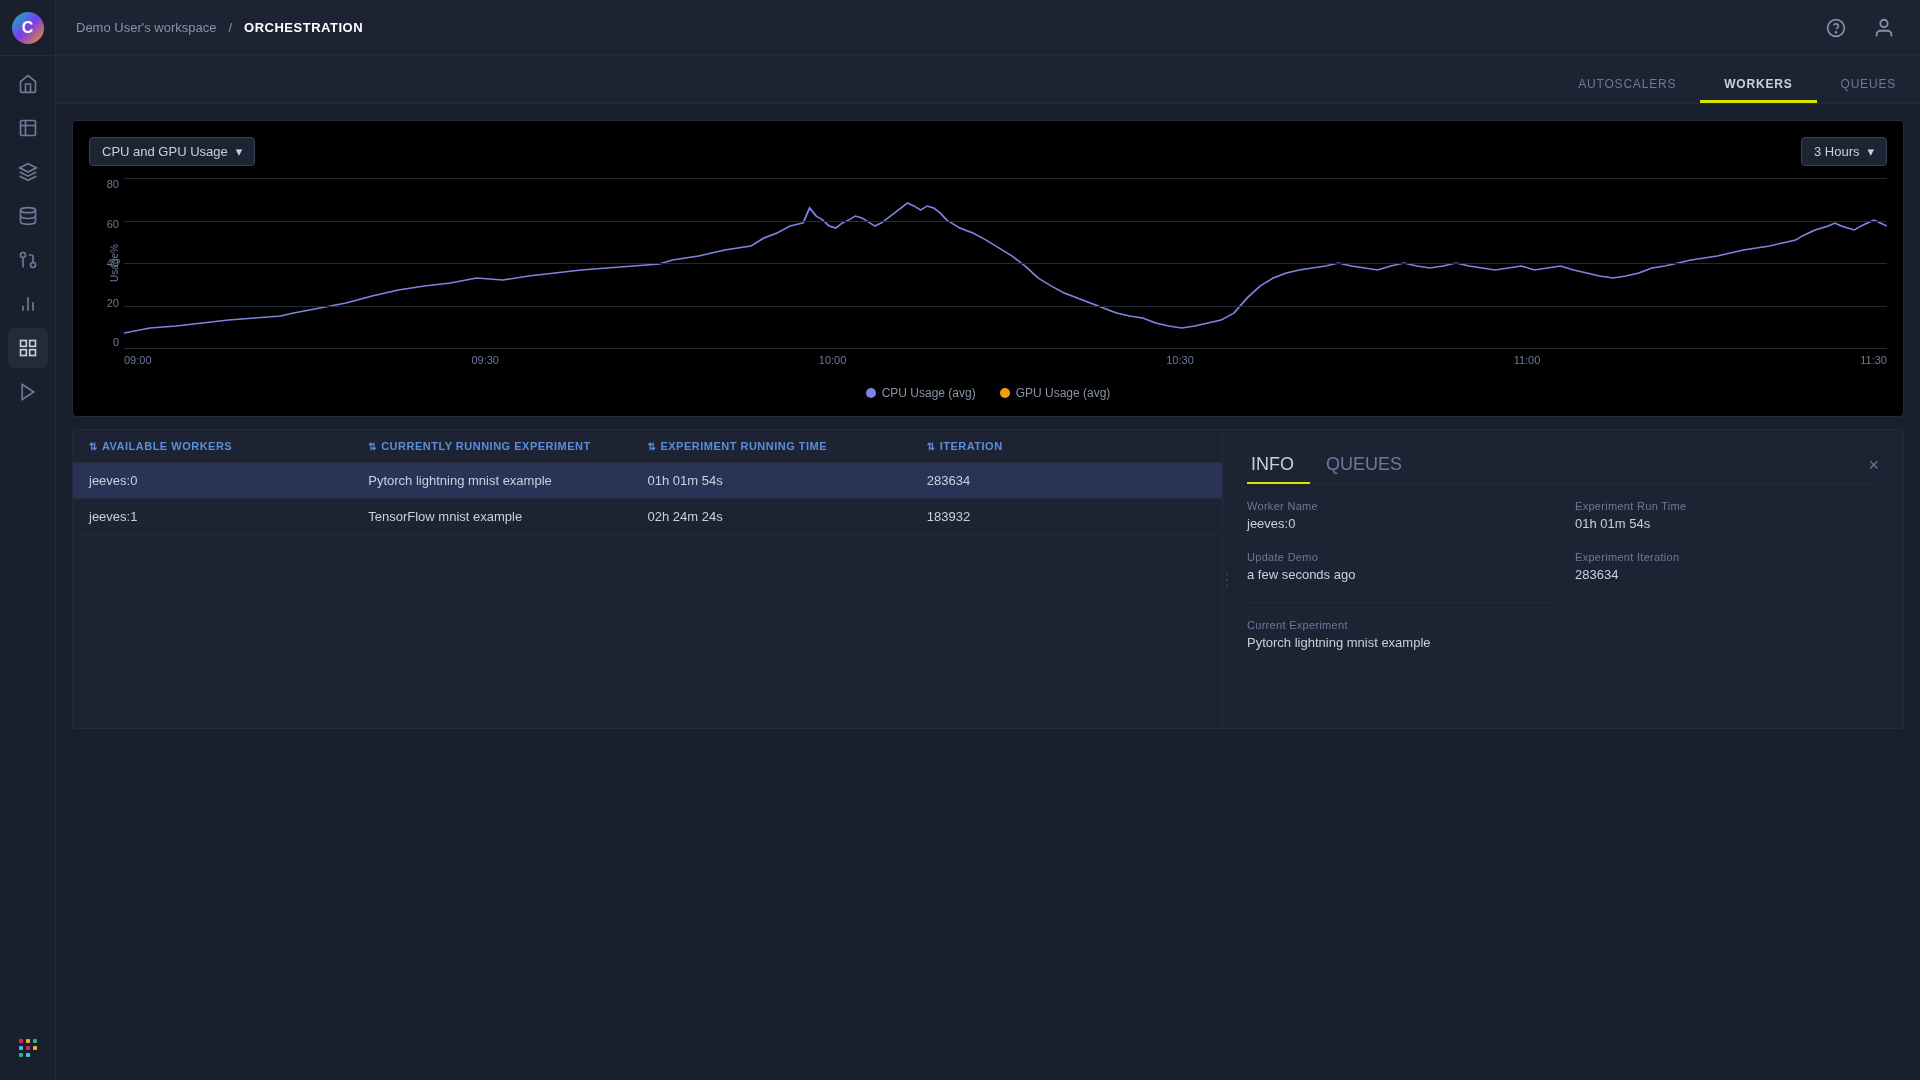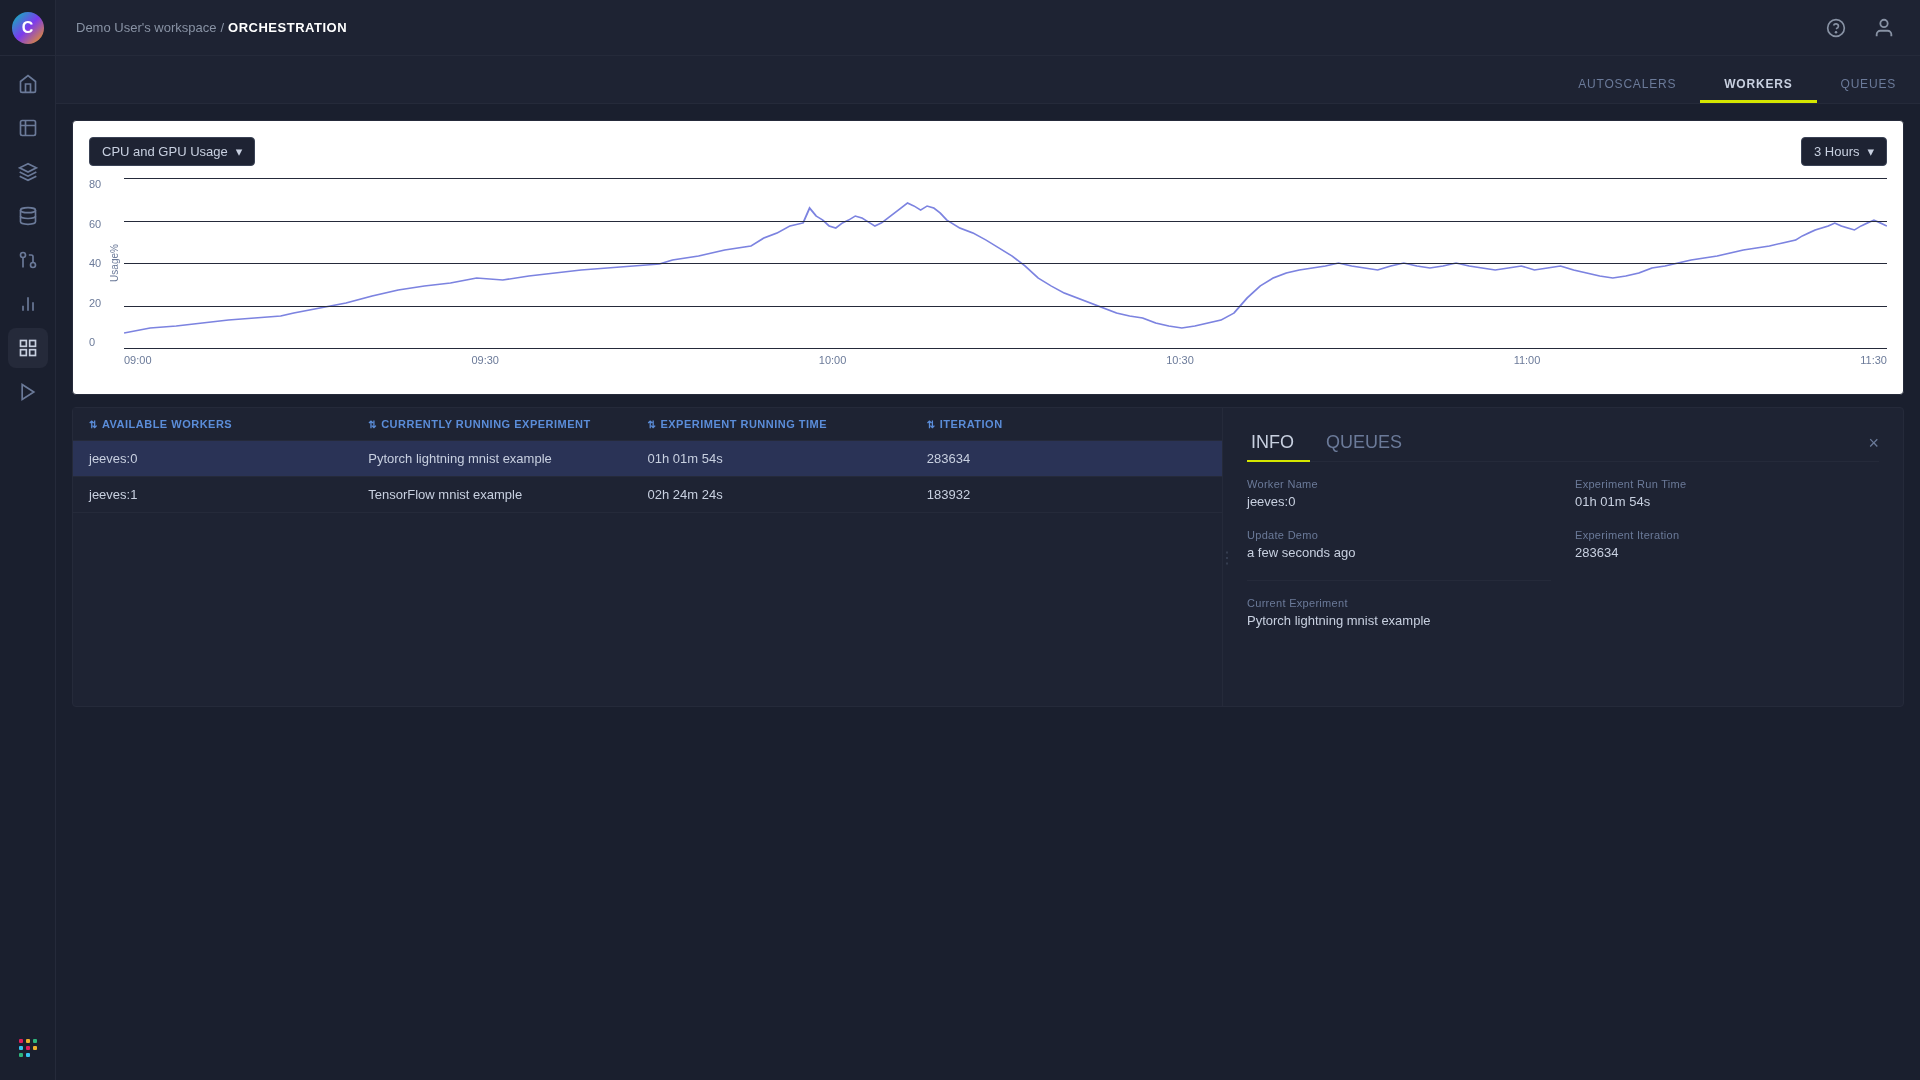--- a/index.html
+++ b/index.html
@@ -92,20 +92,21 @@
       background: #1e2333;
       border-bottom: 1px solid #252a3a;
       display: flex;
       align-items: center;
       padding: 0 20px;
       justify-content: space-between;
     }
     .header-left {
       display: flex;
       align-items: center;
+      gap: 8px;
     }
     .breadcrumb-workspace {
       color: #8892a4;
       font-size: 13px;
     }
     .breadcrumb-sep {
       color: #8892a4;
       margin: 0 4px;
     }
     .breadcrumb-page {
@@ -167,21 +168,21 @@
     
     .content {
       flex: 1;
       padding: 16px;
       overflow-y: auto;
       background: #1a1f2e;
     }
 
     
     .chart-card {
-      background: #ffffff;
+      background: #000000;
       border-radius: 4px;
       padding: 16px;
       margin-bottom: 12px;
       border: 1px solid #252a3a;
     }
     .chart-header {
       display: flex;
       align-items: center;
       justify-content: space-between;
       margin-bottom: 12px;
@@ -208,21 +209,21 @@
       top: 0;
       bottom: 30px;
       display: flex;
       flex-direction: column-reverse;
       justify-content: space-between;
       width: 30px;
     }
     .y-label {
       font-size: 11px;
       color: #6b7a99;
-      text-align: left;
+      text-align: right;
     }
     .chart-main {
       position: absolute;
       left: 35px;
       right: 0;
       top: 0;
       bottom: 30px;
     }
     .chart-grid-line {
       position: absolute;
@@ -585,20 +586,30 @@
         <div class="chart-x-labels">
           <span class="x-label">09:00</span>
           <span class="x-label">09:30</span>
           <span class="x-label">10:00</span>
           <span class="x-label">10:30</span>
           <span class="x-label">11:00</span>
           <span class="x-label">11:30</span>
         </div>
       </div>
 
+      <div class="chart-legend">
+        <div class="legend-item">
+          <div class="legend-dot" style="background:#7c83e0;"></div>
+          <span>CPU Usage (avg)</span>
+        </div>
+        <div class="legend-item">
+          <div class="legend-dot" style="background:#f59e0b;"></div>
+          <span>GPU Usage (avg)</span>
+        </div>
+      </div>
     </div>
 
     <div class="table-section">
 
       <div class="table-left">
         <div class="table-header-row">
           <div class="th">
             <span class="sort-icon">⇅</span>
             <span>AVAILABLE WORKERS</span>
           </div>

